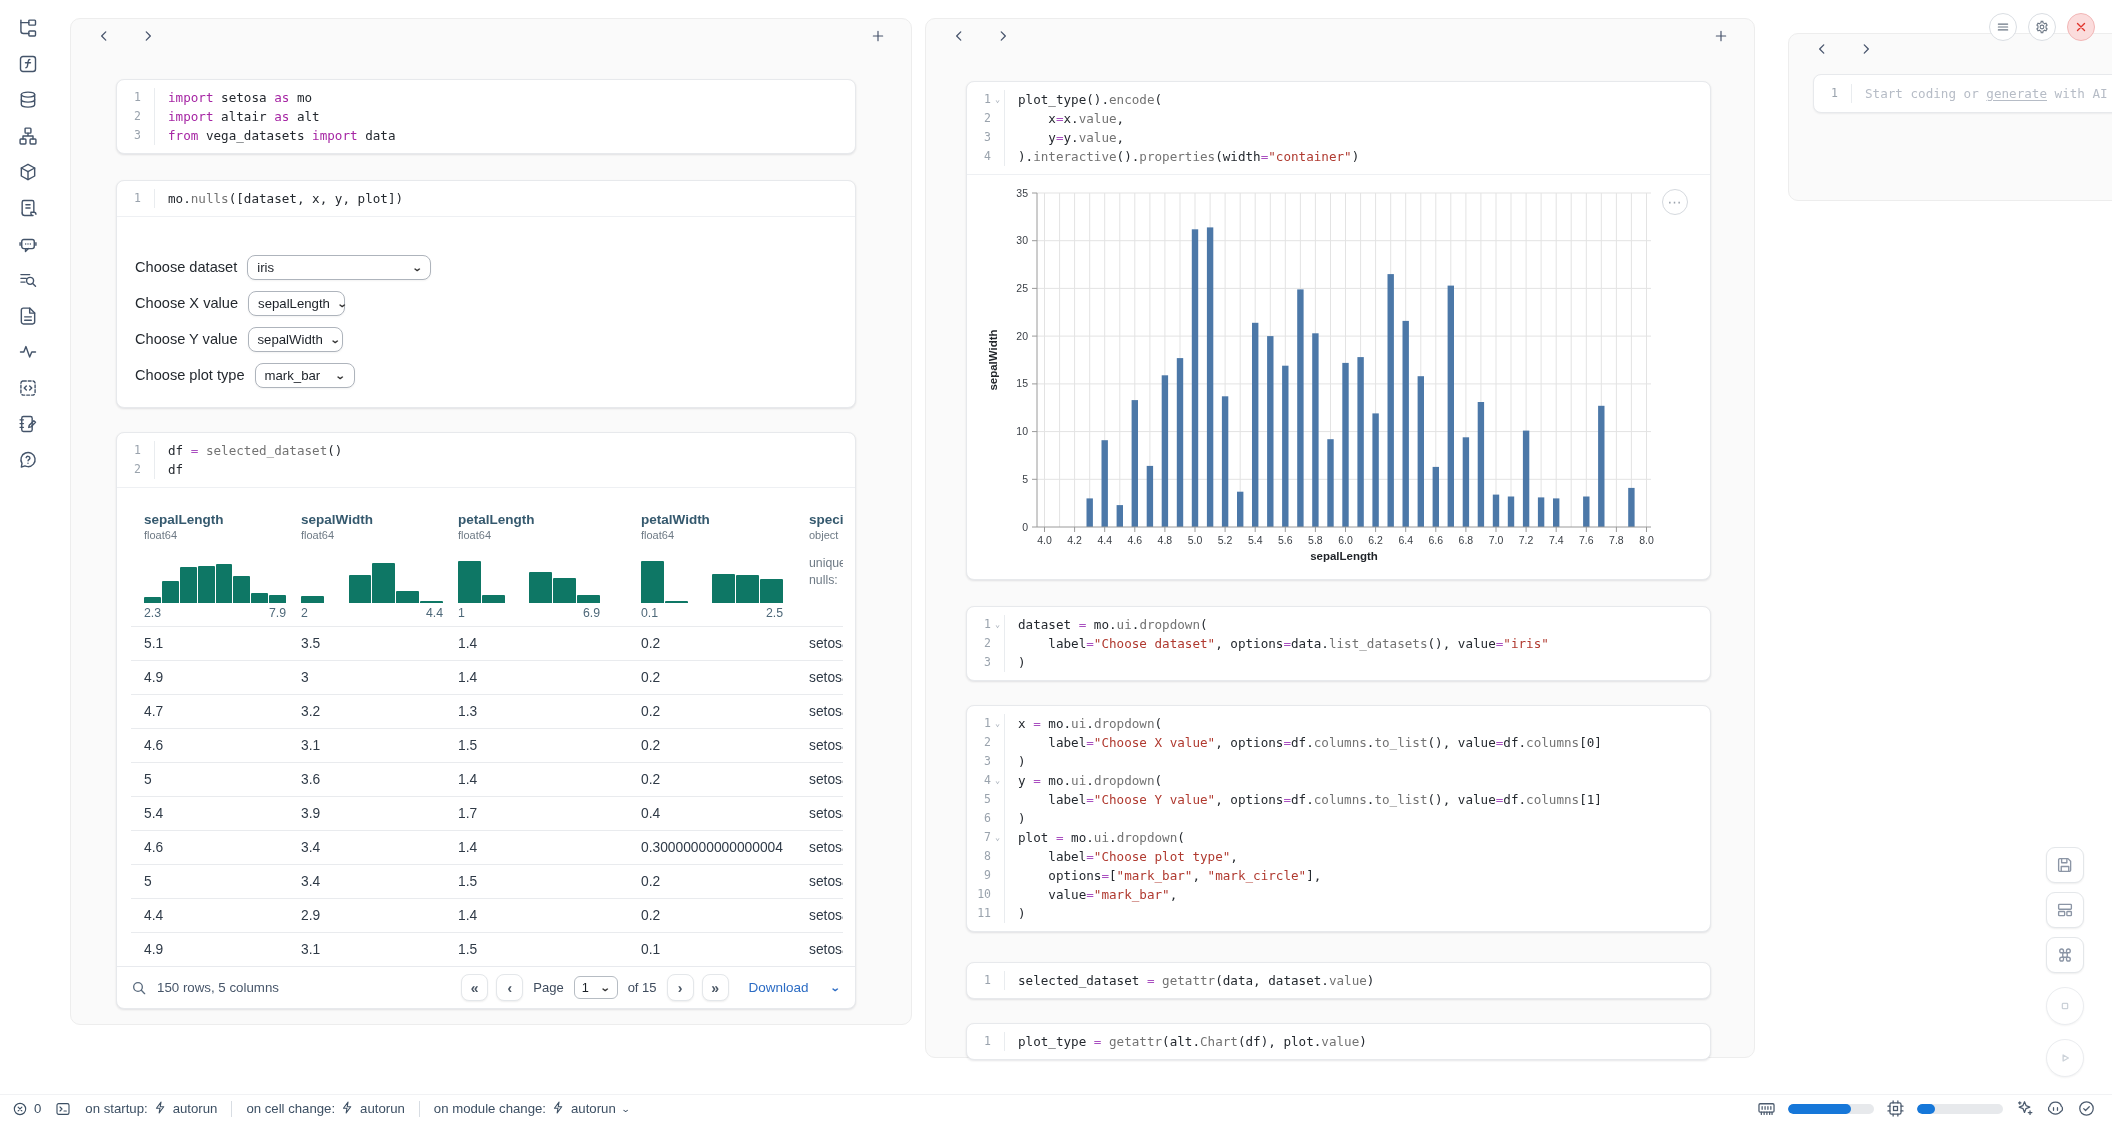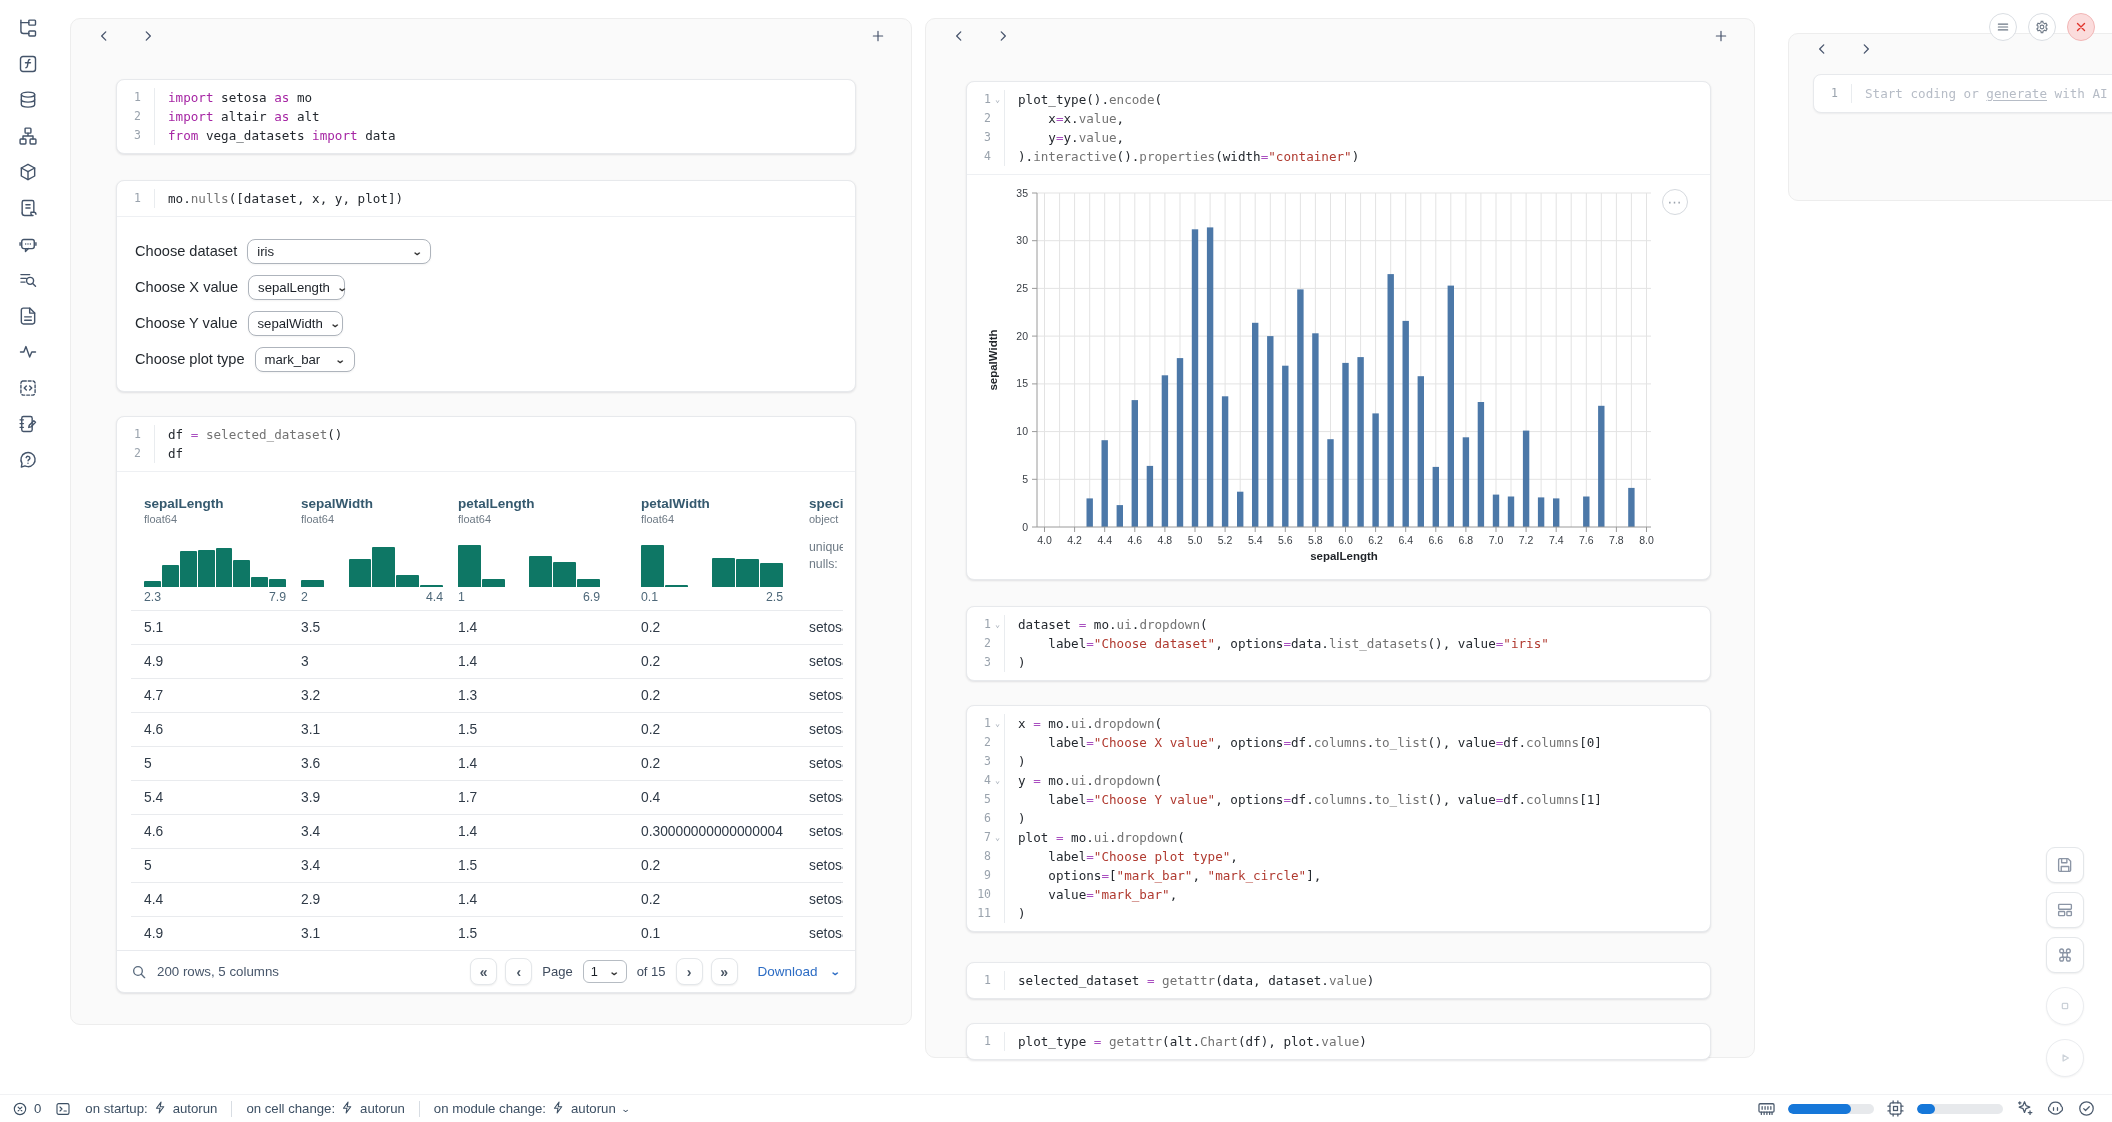--- a/index.html
+++ b/index.html
@@ -24,21 +24,21 @@
   .lines { padding:8px 0; }
   .cl { display:flex; line-height:19px; font-family:"DejaVu Sans Mono", monospace; font-size:12.6px; }
   .lnw { flex:0 0 38px; display:flex; justify-content:flex-end; color:#9aa3ad; font-size:11.5px;
          border-right:1px solid #e9ecef; }
   .lnn { width:20px; text-align:right; }
   .lnf { width:13px; text-align:center; font-size:8.5px; color:#aab2bc; }
   .cd { padding-left:13px; white-space:pre; color:#24292f; }
   .tk-p{color:#24292f} .tk-k{color:#a626a4} .tk-f{color:#737373} .tk-s{color:#b03a30} .tk-o{color:#a94fc0}
   .cell-output { border-top:1px solid #eef0f3; }
   
-  .form-output { padding:16px 18px 14px 18px;text-align:right; }
+  .form-output { padding:32px 18px 14px 18px;text-align:right; }
   .form-row { display:flex; align-items:center; height:36px; }
   .form-label { font-size:14.6px; color:#24292f; margin-right:10px; }
   .selectbox { height:25px; background:#fff; border:1px solid #aeb4bc; border-radius:8px;
     box-shadow:0 1px 2px rgba(0,0,0,.05); display:flex; align-items:center; justify-content:space-between;
     padding:0 9px; font-size:13.2px; color:#1b2027; cursor:pointer; }
   .selchev { font-size:10px; color:#333; font-weight:bold; transform:scaleX(1.3); margin-left:8px; }
   
   .table-output { padding:14px 14px 0 14px; }
   .tbl-clip { width:712px; overflow:hidden; }
   .tgrid { display:grid; grid-template-columns:157px 157px 183px 168px 180px; width:845px; }
@@ -54,21 +54,21 @@
     white-space:nowrap; overflow:hidden; }
   .tbl-footer { border-top:1px solid #e8eaee; height:42px; display:flex; align-items:center; padding:0 16px 0 14px; }
   .tf-left { display:flex; align-items:center; gap:10px; color:#47566a; font-size:13.3px; }
   .tf-right { margin-left:auto; display:flex; align-items:center; gap:8px; }
   .pg-btn { width:27px; height:27px; background:#fff; border:1px solid #e4e7ea; border-radius:8px;
     box-shadow:0 1px 2px rgba(0,0,0,.07); display:flex; align-items:center; justify-content:center;
     color:#4a5664; font-size:14px; font-weight:bold; cursor:pointer; }
   .pg-label { font-size:13px; color:#3f4c5e; margin:0 2px; }
   .pg-select { height:23px; min-width:44px; border:1px solid #b6bcc3; border-radius:6px; background:#fff;
     display:flex; align-items:center; justify-content:space-between; padding:0 7px; font-size:12.8px; color:#1b2027; cursor:pointer;}
-  .download { color:#2c6cc4; font-size:13.5px; margin-left:12px; display:flex; align-items:center; gap:13px; cursor:pointer;text-align:right; }
+  .download { color:#2c6cc4; font-size:13.5px; margin-left:12px; display:flex; align-items:center; gap:22px; cursor:pointer;text-align:right; }
   .download .selchev { color:#2c6cc4; margin-left:0; }
   
   .chart-output { position:relative; padding:4px 18px 8px 12px; }
   .chart-actions { position:absolute; top:14px; right:22px; width:26px; height:26px; border:1.5px solid #d5d9de;
     border-radius:50%; color:#9aa2ac; display:flex; align-items:center; justify-content:center;
     font-size:14px; letter-spacing:1px; cursor:pointer; background:#fff; }
   
   #sidebar { position:absolute; left:0; top:0; width:56px; height:1094px; display:flex; flex-direction:column;
     align-items:center; padding-top:18px; gap:16px; }
   .side-icon { width:20px; height:20px; color:#44546a; cursor:pointer; }
@@ -436,21 +436,21 @@
         </div>
       </div>
       <div class="tbl-footer">
         <div class="tf-left">
           <span style="display:flex">
               <svg width="16" height="16" viewBox="0 0 24 24" fill="none" stroke="#5a6b7e" stroke-width="2" stroke-linecap="round">
                 <circle cx="10.5" cy="10.5" r="6.5"></circle>
                 <path d="M15.5 15.5L20.5 20.5"></path>
               </svg>
             </span>
-          <span>200 rows, 5 columns</span>
+          <span>150 rows, 5 columns</span>
         </div>
         <div class="tf-right">
           <span class="pg-btn">«</span>
           <span class="pg-btn">‹</span>
           <span class="pg-label">Page</span>
           <span class="pg-select">
               <span>1</span>
               <span class="selchev">⌄</span>
             </span>
           <span class="pg-label">of 15</span>

